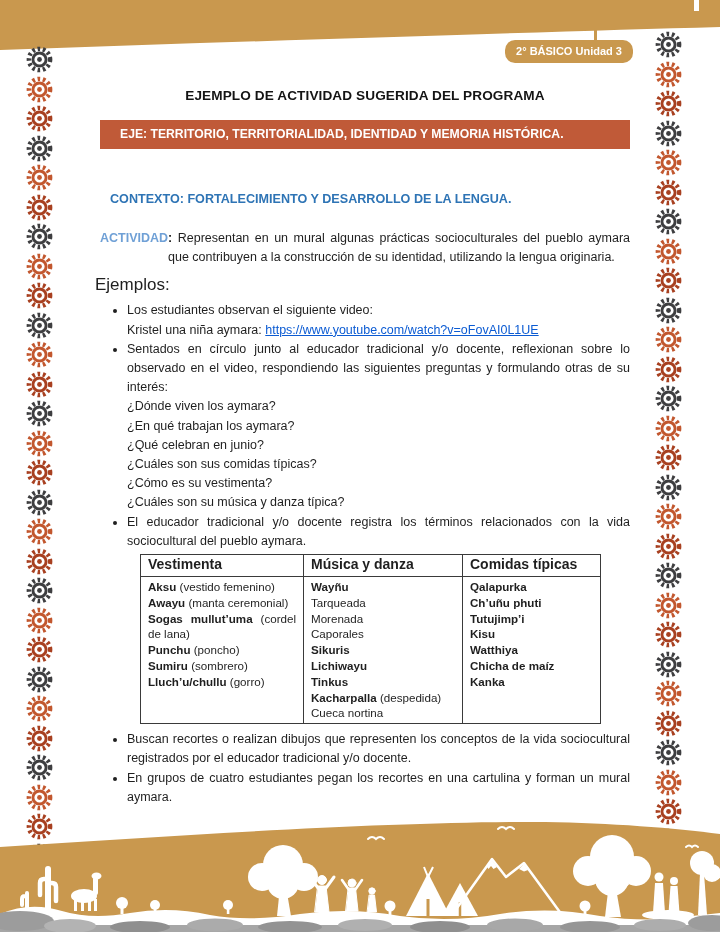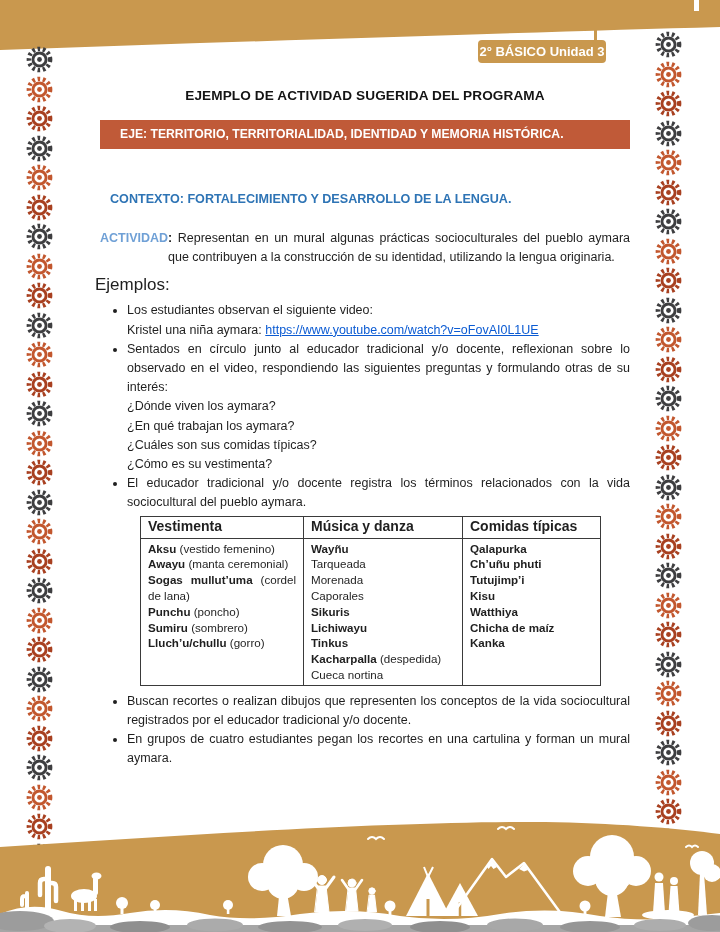--- a/index.html
+++ b/index.html
@@ -1,20 +1,20 @@
 <!DOCTYPE html>
 <html><head>
 <meta charset="utf-8">
 <style>
   html,body{margin:0;padding:0;background:#e8e8e8;}
   .page{position:relative;width:720px;height:932px;background:#ffffff;overflow:hidden;
         font-family:"Liberation Sans",sans-serif;color:#1f1f1f;margin:0 auto;}
   .top-band{position:absolute;top:0;left:0;}
-  .badge{position:absolute;left:478px;top:40px;width:128px;height:23px;background:#C9984E;
-         border-radius:4px;color:#fff;font-size:13px;font-weight:600;text-align:center;line-height:23px;}
+  .badge{position:absolute;left:505px;top:40px;width:128px;height:23px;background:#C9984E;
+         border-radius:10px;color:#fff;font-size:11px;font-weight:600;text-align:center;line-height:23px;}
   .badge-connector{position:absolute;left:594px;top:29px;width:3px;height:12px;background:#C9984E;}
   .ornament{position:absolute;width:29px;}
   #ornament-left{left:25px;top:45px;}
   #ornament-right{left:654px;top:30px;}
   .ornament svg{display:block;margin-bottom:0.5px;}
   .content{position:absolute;left:100px;top:0;width:530px;}
   .title{margin:88px 0 0;text-align:center;font-size:13.6px;font-weight:bold;color:#141414;letter-spacing:.1px;}
   .eje-bar{margin-top:17px;height:29px;line-height:29px;background:#C05A38;color:#ffffff;
            font-weight:bold;font-size:12.2px;padding-left:20px;box-sizing:border-box;}
   .contexto{margin-top:43px;color:#2E74B5;font-weight:bold;font-size:12.6px;padding-left:10px;}
@@ -350,22 +350,24 @@
     <ul class="bullets">
       <li>
         <div>Los estudiantes observan el siguiente video:</div>
         <div><span>Kristel una niña aymara: </span><a class="link">https://www.youtube.com/watch?v=oFovAI0L1UE</a></div>
       </li>
       <li>
         <div>Sentados en círculo junto al educador tradicional y/o docente, reflexionan sobre lo observado en el video, respondiendo las siguientes preguntas y formulando otras de su interés:</div>
         <div class="questions" id="questions">
             <div>¿Dónde viven los aymara?</div>
             <div>¿En qué trabajan los aymara?</div>
+            <div>¿Qué celebran en junio?</div>
             <div>¿Cuáles son sus comidas típicas?</div>
             <div>¿Cómo es su vestimenta?</div>
+            <div>¿Cuáles son su música y danza típica?</div>
           </div>
       </li>
       <li>
         <div>El educador tradicional y/o docente registra los términos relacionados con la vida sociocultural del pueblo aymara.</div>
       </li>
     </ul>
 
     <table class="vocab">
       <colgroup>
           <col style="width:163px">

